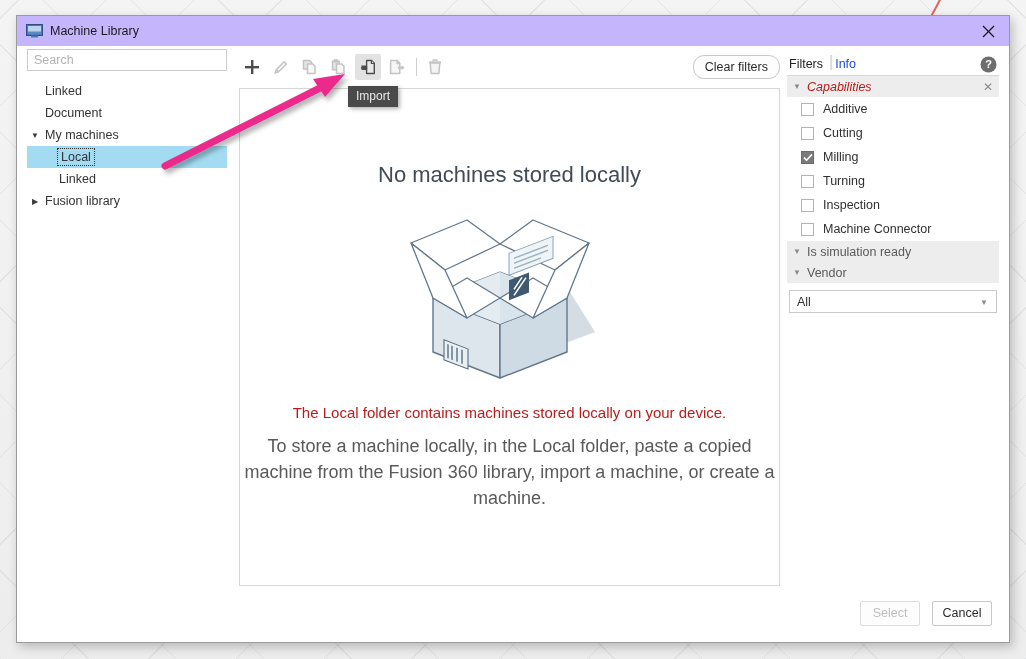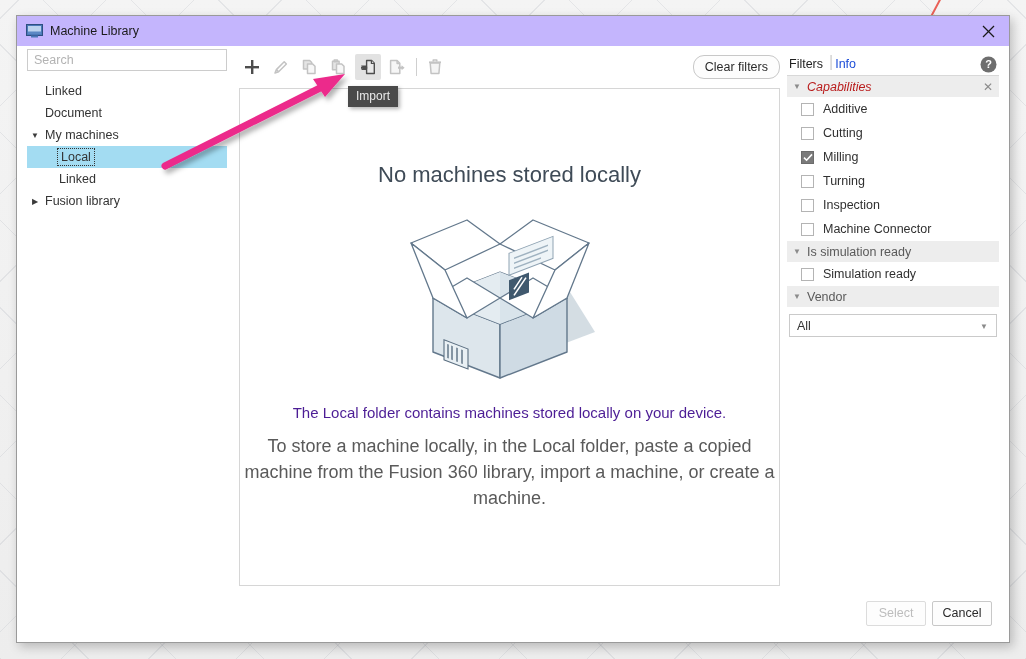--- a/index.html
+++ b/index.html
@@ -172,21 +172,21 @@
   }
   .empty-heading {
     font-size: 22px;
     color: #3f4b57;
     margin-top: 73px;
     font-weight: 400;
   }
   .empty-art { margin-top: 12px; }
   .empty-sub {
     font-size: 15px;
-    color: #4c1d95;
+    color: #b91c1c;
     margin-top: 20px;
     text-align: center;
   }
   .empty-desc {
     font-size: 18px;
     color: #5a5a5a;
     margin-top: 12px;
     text-align: center;
     width: 530px;
     line-height: 1.45;
@@ -284,21 +284,21 @@
   }
 
   
   .dialog-footer {
     height: 52px;
     flex: 0 0 52px;
     display: flex;
     align-items: center;
     justify-content: flex-end;
     padding: 0 17px 6px 0;
-    gap: 6px;
+    gap: 12px;
   }
   .footer-btn {
     width: 60px; height: 25px;
     font-size: 12.5px;
     font-family: "Liberation Sans", sans-serif;
     background: #fdfdfd;
     border: 1px solid #c8c8c8;
     color: #2b2b2b;
     border-radius: 2px;
     cursor: pointer;
@@ -530,24 +530,20 @@
             <span>Inspection</span>
           </div>
           <div class="checkrow">
             <span class="cbox"></span>
             <span>Machine Connector</span>
           </div>
           <div class="filter-group-header">
             <span class="twisty">▼</span>
             <span class="gtitle">Is simulation ready</span>
           </div>
-          <div class="checkrow">
-            <span class="cbox"></span>
-            <span>Simulation ready</span>
-          </div>
           <div class="filter-group-header">
             <span class="twisty">▼</span>
             <span class="gtitle">Vendor</span>
           </div>
           <div class="select-box">
             <span>All</span>
             <span class="select-arrow">▼</span>
           </div>
         </div>
     </div>

